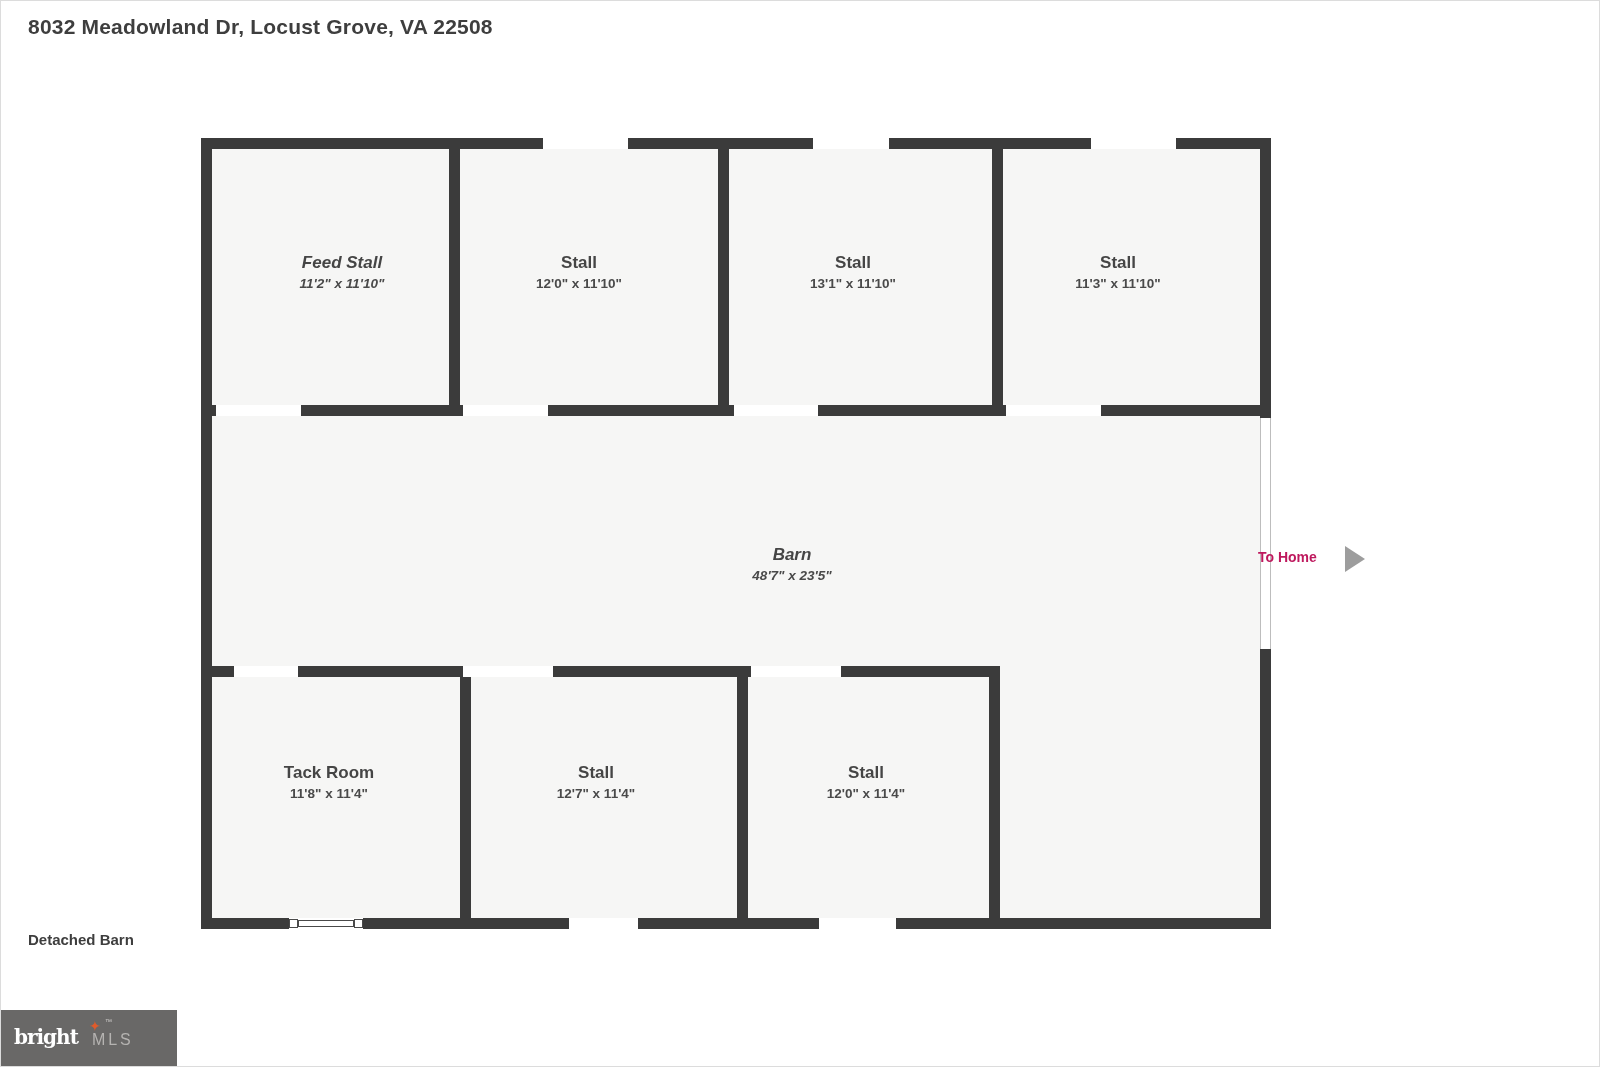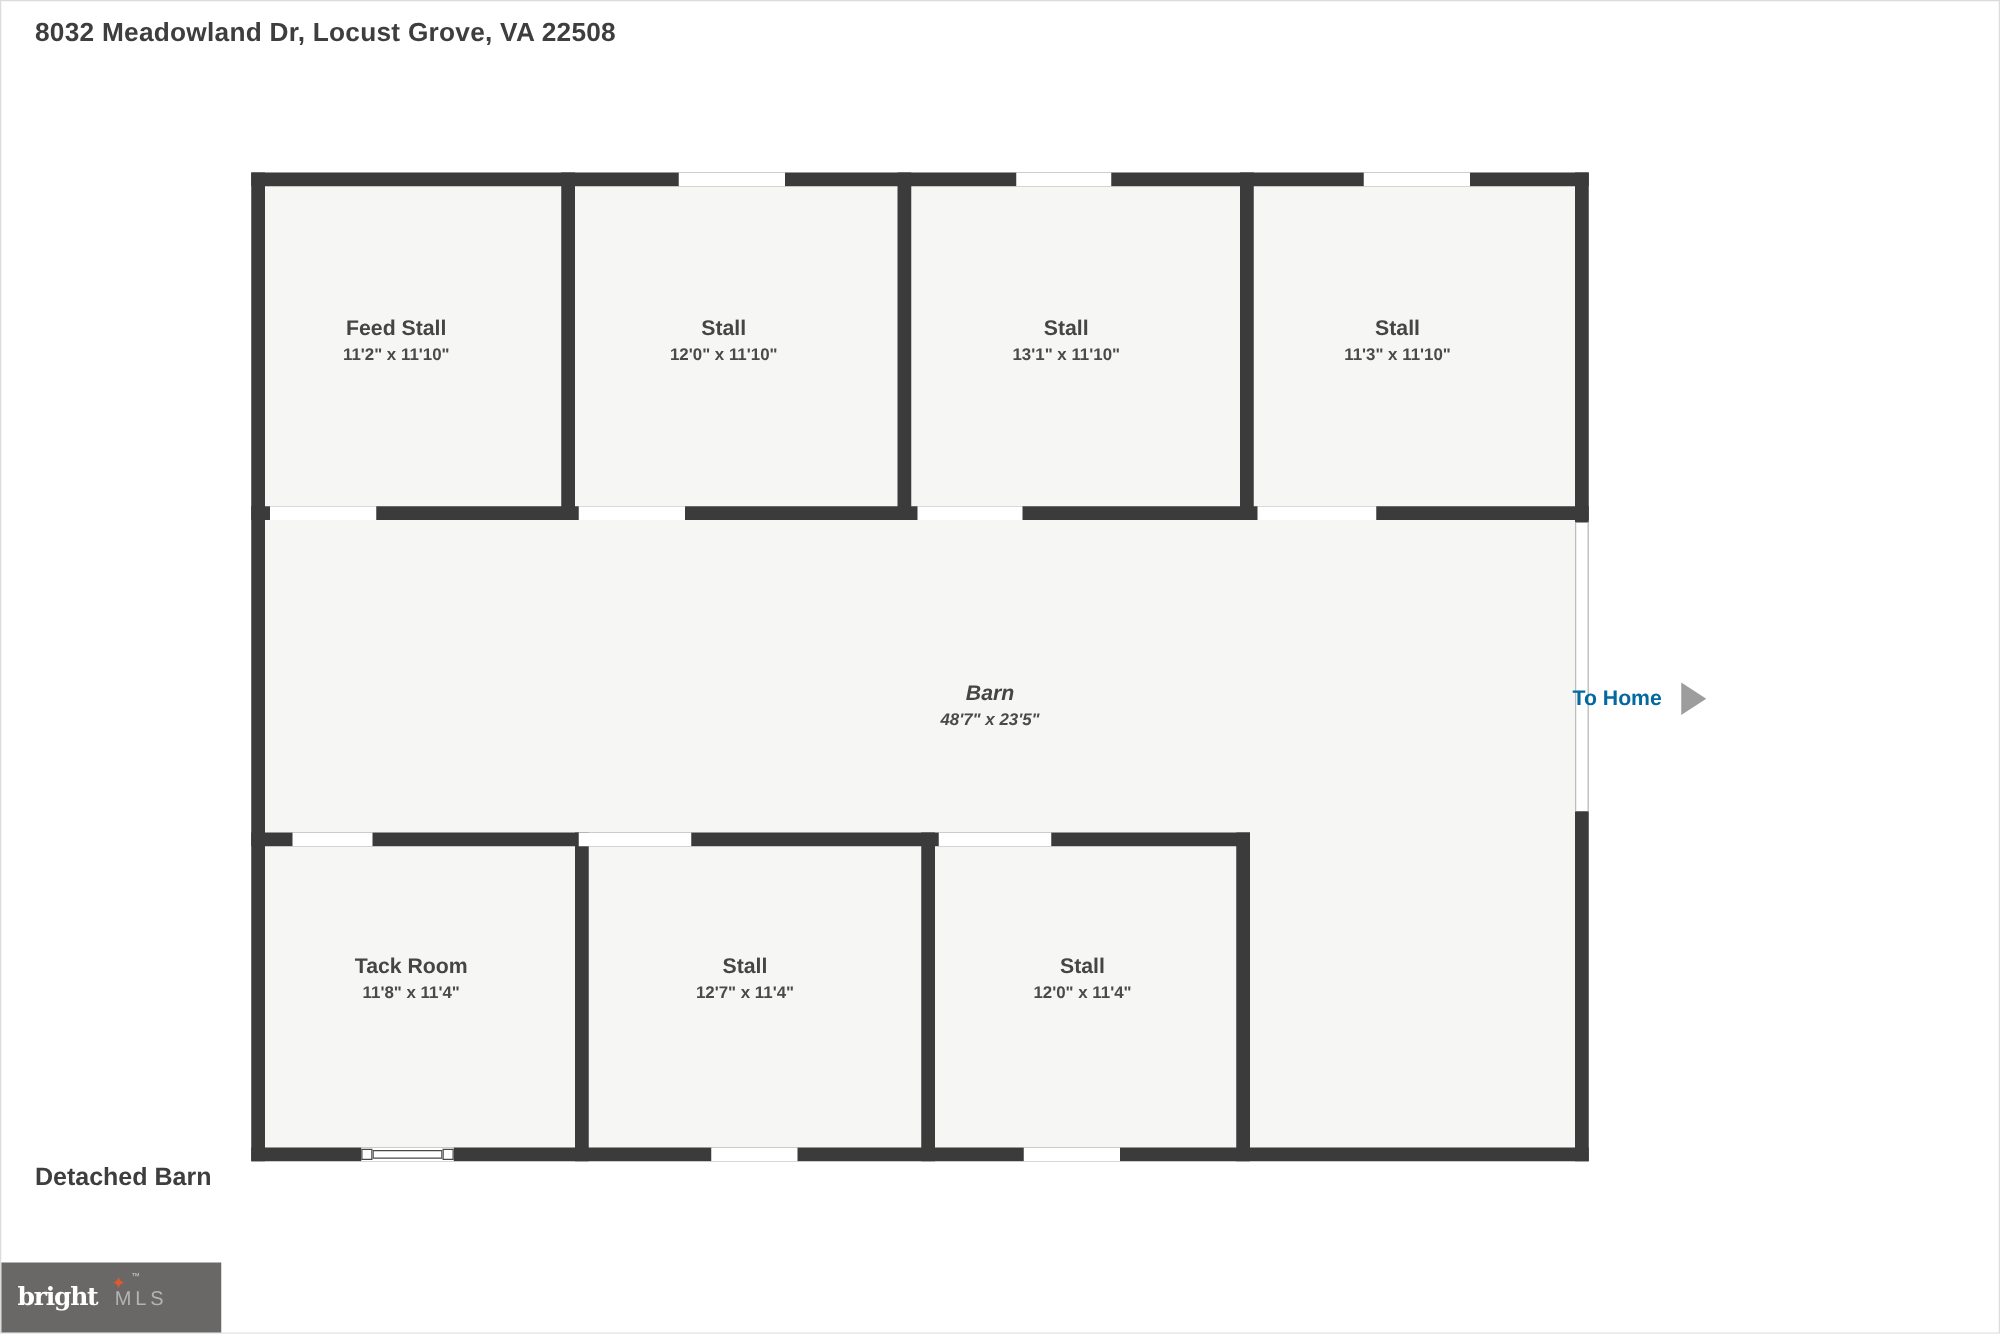--- a/index.html
+++ b/index.html
@@ -14,27 +14,27 @@
     font-size:21px;font-weight:700;color:#3e3e3e;letter-spacing:.2px;
   }
   .floor{position:absolute;left:200px;top:137px;width:1070px;height:791px;background:#f6f6f5;}
   .wall{position:absolute;background:#3b3b3b;}
   .gap{position:absolute;background:#ffffff;}
   .gap-lined{position:absolute;background:#ffffff;border-left:1px solid #bdbdbd;border-right:1px solid #bdbdbd;}
   .win-frame{position:absolute;background:#ffffff;border:1px solid #4a4a4a;}
   .room-label{position:absolute;transform:translate(-50%,-50%);text-align:center;white-space:nowrap;}
   .room-name{font-size:17px;font-weight:700;color:#454545;}
   .room-dims{font-size:13.5px;font-weight:700;color:#4a4a4a;margin-top:3px;}
-  .to-home{position:absolute;left:1257px;top:548px;font-size:17px;font-weight:700;color:#0369a1;white-space:nowrap;}
+  .to-home{position:absolute;left:1257px;top:548px;font-size:14px;font-weight:700;color:#be185d;white-space:nowrap;}
   .to-home-arrow{
     position:absolute;left:1344px;top:545px;width:0;height:0;
     border-top:13px solid transparent;border-bottom:13px solid transparent;
     border-left:20px solid #9d9d9d;
   }
-  .caption{position:absolute;left:27px;top:930px;font-size:20px;font-weight:700;color:#3e3e3e;}
+  .caption{position:absolute;left:27px;top:930px;font-size:15px;font-weight:700;color:#3e3e3e;}
   .logo{
     position:absolute;left:0;top:1009px;width:176px;height:58px;background:#696867;
     display:flex;align-items:center;padding-left:13px;
   }
   .logo-word{
     font-family:"DejaVu Serif",serif;font-weight:700;font-size:20px;color:#ffffff;
     letter-spacing:-1px;line-height:1;position:relative;top:-2px;
   }
   .logo-star{position:absolute;left:88px;top:9px;font-size:14px;color:#e05b2b;line-height:1;}
   .logo-tm{position:absolute;left:104px;top:8px;font-size:7px;color:#cfcdcb;}
@@ -87,21 +87,21 @@
     <div class="gap" style="left:288px;top:917px;width:74px;height:11px;"></div>
     <div class="gap" style="left:568px;top:917px;width:69px;height:11px;"></div>
     <div class="gap" style="left:818px;top:917px;width:77px;height:11px;"></div>
 
     <div class="win-frame" style="left:288px;top:918px;width:9px;height:9px;"></div>
     <div class="win-frame" style="left:353px;top:918px;width:9px;height:9px;"></div>
     <div class="win-frame" style="left:297px;top:919px;width:56px;height:7px;"></div>
 
     <div class="gap-lined" style="left:1259px;top:417px;width:11px;height:231px;"></div>
 
-    <div class="room-label" style="left:316px;top:271px;">
+    <div class="room-label" style="left:341px;top:271px;font-style:italic;">
       <div class="room-name">Feed Stall</div>
       <div class="room-dims">11'2" x 11'10"</div>
     </div>
     <div class="room-label" style="left:578px;top:271px;">
       <div class="room-name">Stall</div>
       <div class="room-dims">12'0" x 11'10"</div>
     </div>
     <div class="room-label" style="left:852px;top:271px;">
       <div class="room-name">Stall</div>
       <div class="room-dims">13'1" x 11'10"</div>

